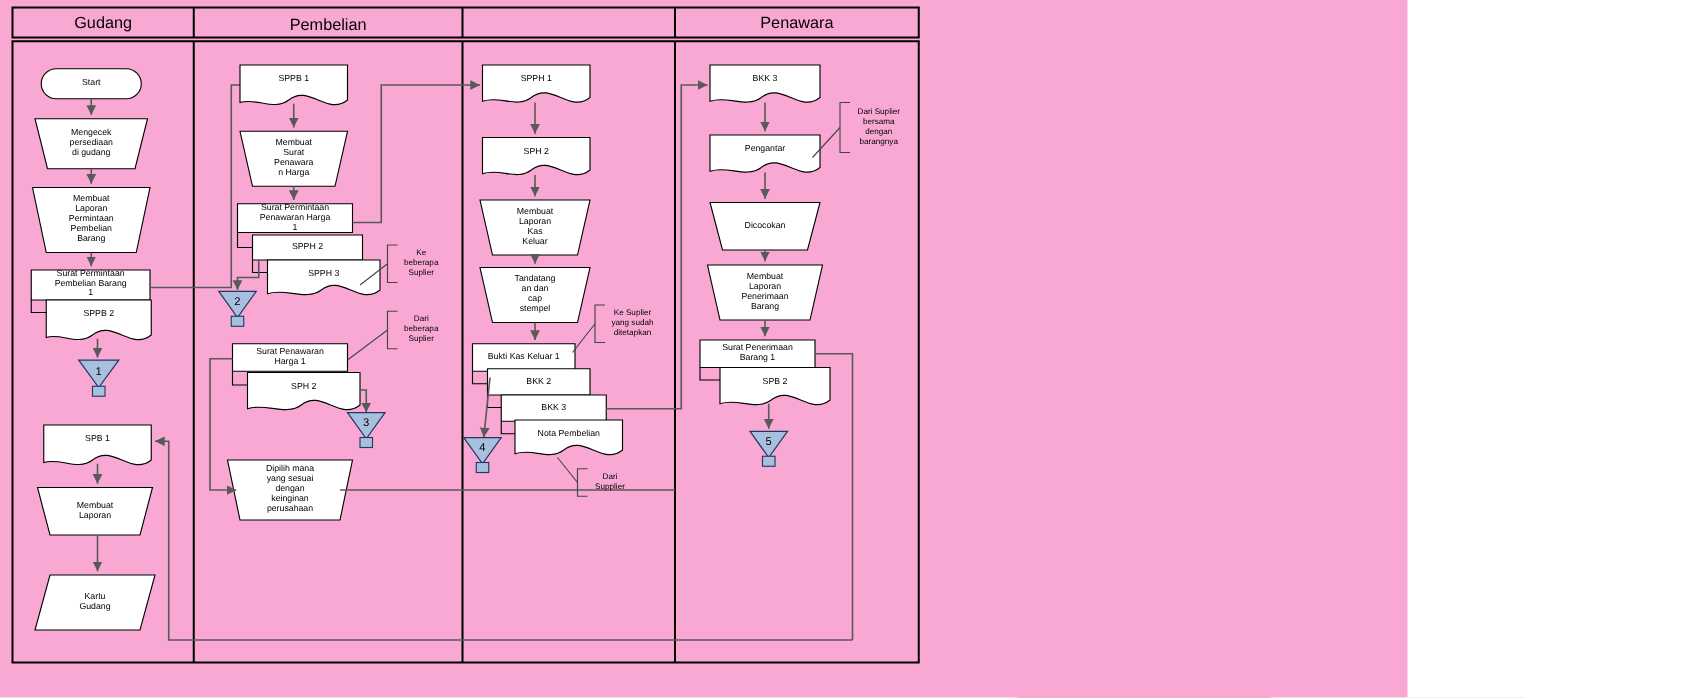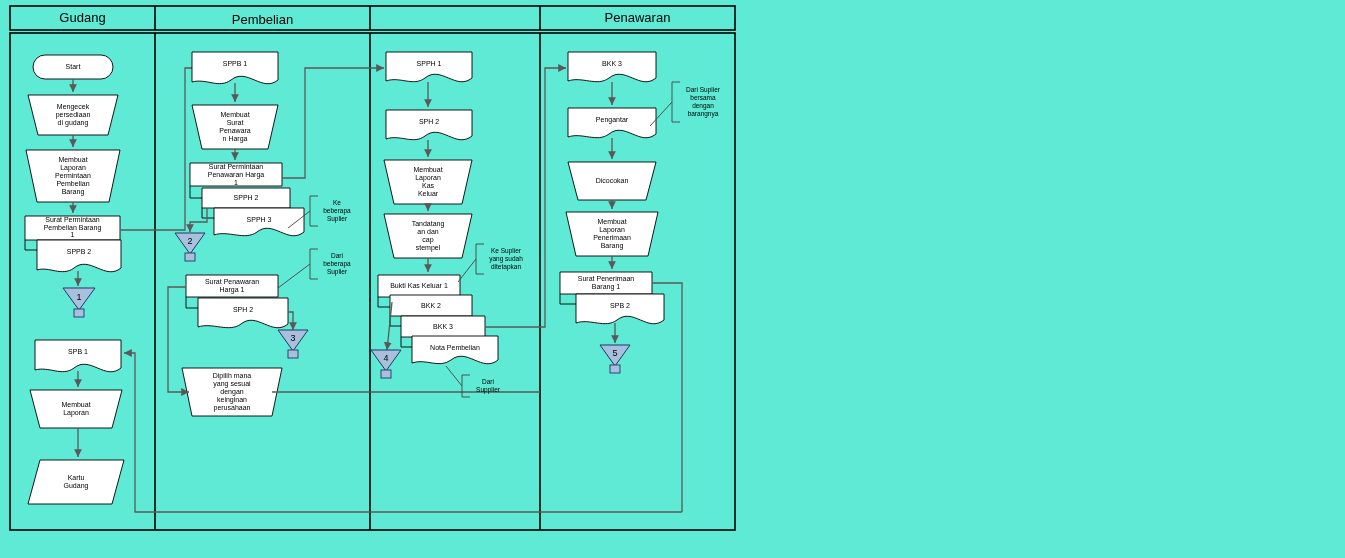--- a/index.html
+++ b/index.html
@@ -1,17 +1,17 @@
 <!DOCTYPE html>
 <html><head>
 <meta charset="utf-8">
 <style>
   html,body{margin:0;padding:0;background:#ffffff;}
   body{font-family:"Liberation Sans", sans-serif;}
-  #canvas{position:relative;width:1345px;height:558px;overflow:hidden;background:#5eead4;}
+  #canvas{position:relative;width:1126px;height:558px;overflow:hidden;background:#f9a8d4;}
   #svgroot{position:absolute;left:0;top:0;width:1345px;height:558px;}
   .lbl{position:absolute;text-align:center;color:#000;line-height:1.12;
        display:flex;align-items:center;justify-content:center;
        font-size:7px;white-space:pre-line;pointer-events:none;}
   .hdr{font-size:13px;}
   .note{font-size:6.5px;line-height:1.25;text-align:center;}
   .conn-num{font-size:9px;}
 </style>
 </head>
 <body>
@@ -163,21 +163,21 @@
     </g>
     <g>
       <path d="M600,345 L630,345 L615,366 z" fill="#a8c0dd" stroke="#1f3864" stroke-width="1"></path>
       <rect x="610" y="365" width="10" height="8" fill="#a8c0dd" stroke="#1f3864" stroke-width="0.9"></rect>
     </g>
   </g>
 </svg>
 
 <div class="lbl hdr" style="left:10px;top:6px;width:145px;height:24px;">Gudang</div>
 <div class="lbl hdr" style="left:155px;top:8px;width:215px;height:24px;">Pembelian</div>
-<div class="lbl hdr" style="left:540px;top:6px;width:195px;height:24px;">Penawaran</div>
+<div class="lbl hdr" style="left:540px;top:6px;width:195px;height:24px;">Penawara</div>
 
 <div class="lbl" style="left:33px;top:55px;width:80px;height:24px;">Start</div>
 <div class="lbl" style="left:28px;top:95px;width:90px;height:40px;">Mengecek
 persediaan
 di gudang</div>
 <div class="lbl" style="left:26px;top:150px;width:94px;height:52px;">Membuat
 Laporan
 Permintaan
 Pembelian
 Barang</div>

